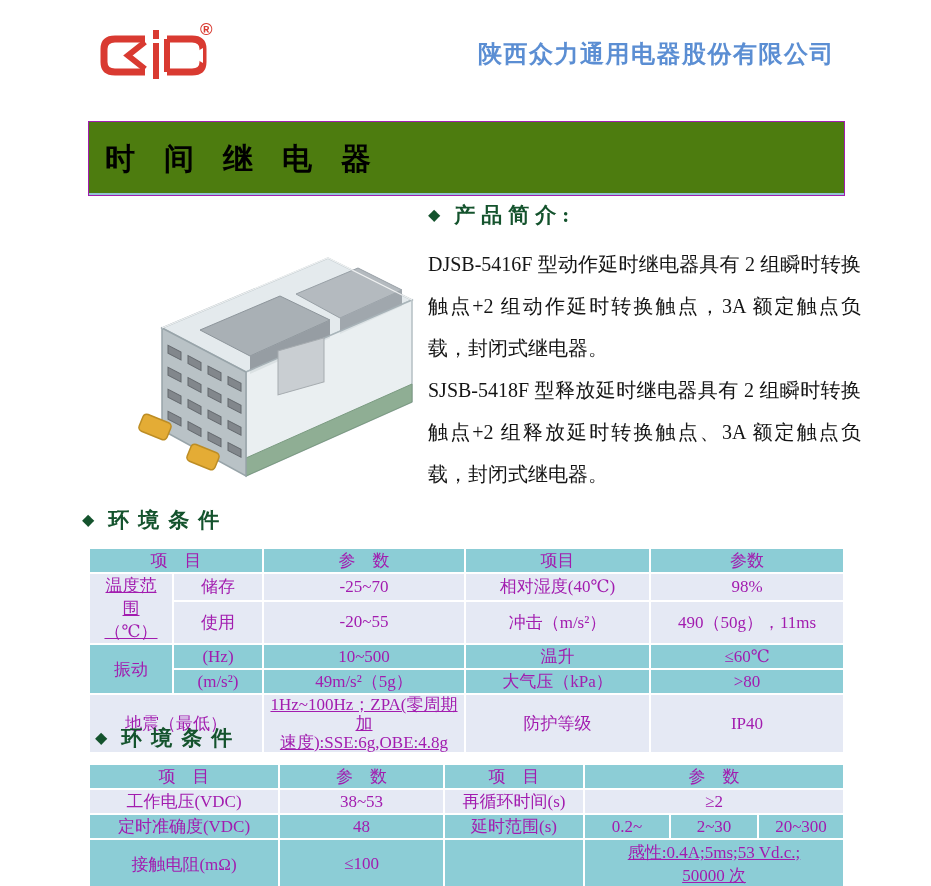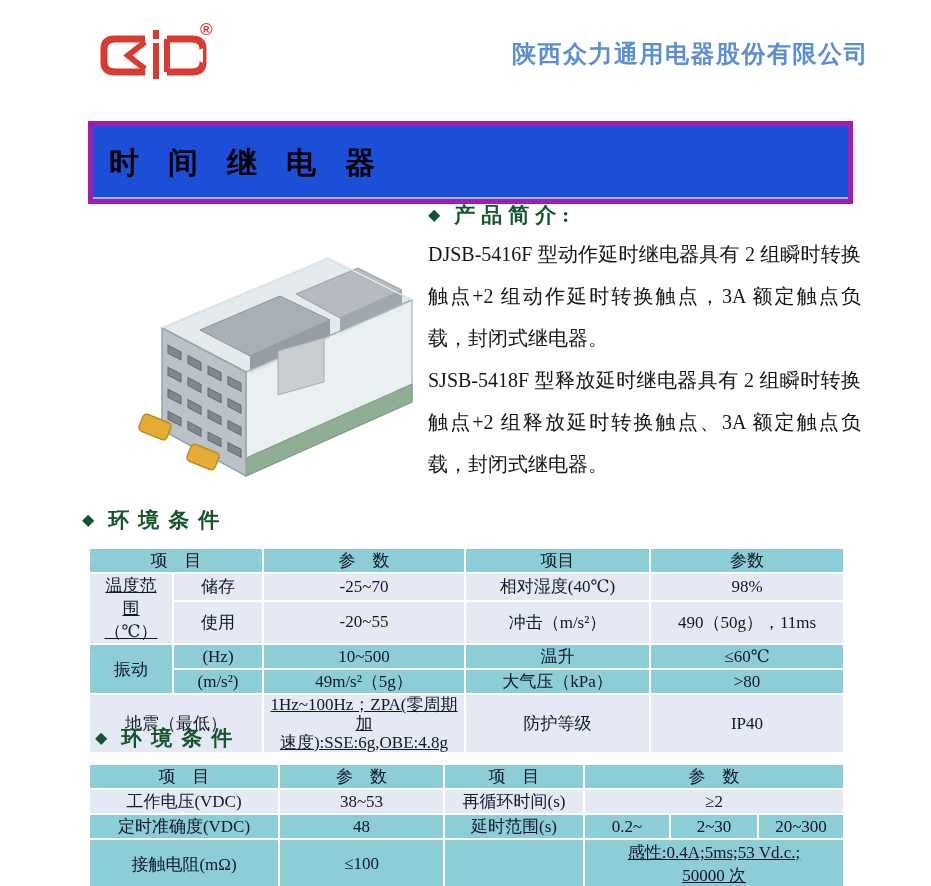--- a/index.html
+++ b/index.html
@@ -11,60 +11,60 @@
   .page{position:absolute;inset:0;width:931px;height:886px;overflow:hidden;background:#fff;}
 
   
   .logo-wrap{position:absolute;left:98px;top:22px;width:130px;height:62px;}
   .logo-reg{
     position:absolute;left:102px;top:-2px;font-size:17px;color:#d93a31;font-weight:bold;
     font-family:"Liberation Sans","DejaVu Sans",sans-serif;
   }
   .company-name{
     position:absolute;left:478px;top:38px;width:380px;
-    font-size:24px;font-weight:bold;color:#5b8ed3;letter-spacing:1.5px;white-space:nowrap;margin-left:34px;
+    font-size:24px;font-weight:bold;color:#5b8ed3;letter-spacing:1.5px;white-space:nowrap;
   }
 
   
   .banner{
     position:absolute;left:88px;top:121px;width:755px;height:73px;
-    background:#1d4ed8;border:5px solid #a21caf;box-shadow:inset 0 -2px 0 #93c3d2;
+    background:#4d7c0f;border:1px solid #a21caf;box-shadow:inset 0 -2px 0 #93c3d2;
   }
   .banner-title{
     display:block;padding-left:16px;line-height:73px;
     font-size:30px;font-weight:bold;letter-spacing:29px;color:#000;white-space:nowrap;
   }
 
   
   .sec-heading{position:absolute;font-size:21px;font-weight:bold;white-space:nowrap;color:#14532d;}
   .sec-heading .dia{font-size:16px;margin-right:14px;vertical-align:2px;letter-spacing:0;}
   .sec-heading .txt{letter-spacing:9px;}
   .intro-heading{left:428px;top:201px;}
   .intro-heading .txt{letter-spacing:6px;}
   .env-heading{left:82px;top:506px;}
   .tech-heading{left:95px;top:724px;}
 
   
-  .intro-text{position:absolute;left:428px;top:233px;width:433px;}
+  .intro-text{position:absolute;left:428px;top:243px;width:433px;}
   .intro-text p{
     margin:0;font-size:20px;line-height:42px;text-align:justify;color:#151515;
   }
 
   
   .relay-photo{position:absolute;left:100px;top:232px;}
 
   
   table.sheet{
     position:absolute;left:88px;border-collapse:separate;border-spacing:2px;
     table-layout:fixed;
   }
   table.env{top:547px;width:757px;}
   table.tech{top:763px;width:757px;}
   table.sheet td{
-    text-align:center;vertical-align:middle;font-size:17px;color:#0f172a;
+    text-align:center;vertical-align:middle;font-size:17px;color:#a21caf;
     padding:0 6px;overflow:hidden;
   }
   td.t{background:#8ccdd6;}
   td.l{background:#e5e9f4;}
   .pre{white-space:pre-line;text-decoration:underline;}
   .sm{font-size:15.5px;line-height:19px;}
   .hdr{font-weight:normal;}
 </style>
 </head>
 <body>

